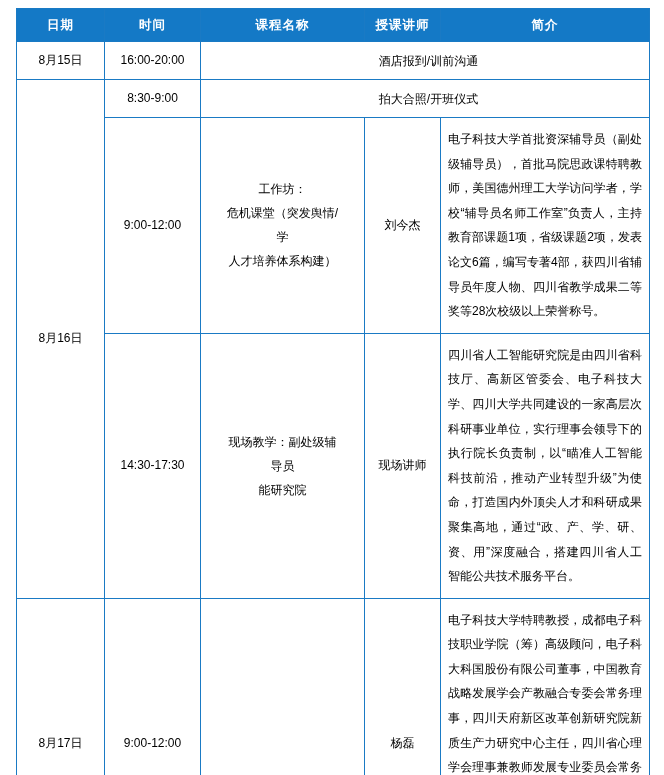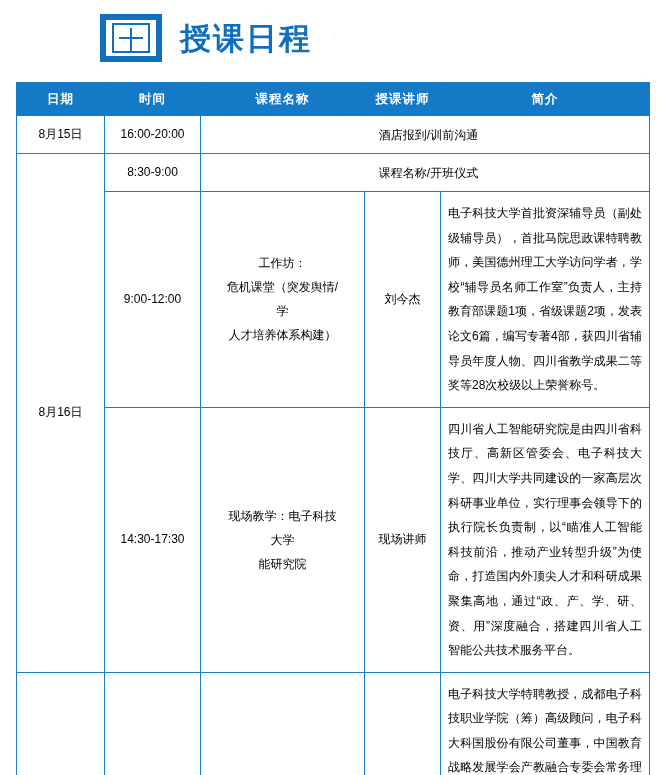--- a/index.html
+++ b/index.html
@@ -139,30 +139,20 @@
     line-height: 2.05;
     padding: 9px 7px;
   }
   .row-h40 { height: 38px; }
 </style>
 </head>
 <body>
 
 <div class="page">
 
-  <div class="header">
-    <div class="logo-mark">
-      <div class="frame-top"></div>
-      <div class="frame-bottom"></div>
-      <div class="frame-left"></div>
-      <div class="frame-right"></div>
-      <div class="inner"></div>
-    </div>
-    <div class="header-title">授课日程</div>
-  </div>
 
   <table class="schedule">
     <colgroup>
       <col style="width:88px">
       <col style="width:96px">
       <col style="width:164px">
       <col style="width:76px">
       <col style="width:209px">
     </colgroup>
     <thead>
@@ -177,38 +167,38 @@
     <tbody>
       <tr class="row-h40">
         <td class="c-date">8月15日</td>
         <td class="c-time">16:00-20:00</td>
         <td class="c-merged" colspan="3">酒店报到/训前沟通</td>
       </tr>
 
       <tr class="row-h40">
         <td class="c-date" rowspan="3">8月16日</td>
         <td class="c-time">8:30-9:00</td>
-        <td class="c-merged" colspan="3">课程名称/开班仪式</td>
+        <td class="c-merged" colspan="3">拍大合照/开班仪式</td>
       </tr>
 
       <tr>
         <td class="c-time">9:00-12:00</td>
         <td class="c-course">
           <div>工作坊：</div>
           <div>危机课堂（突发舆情/学</div>
           <div>人才培养体系构建）</div>
         </td>
         <td class="c-speaker">刘今杰</td>
         <td class="c-desc">电子科技大学首批资深辅导员（副处级辅导员），首批马院思政课特聘教师，美国德州理工大学访问学者，学校“辅导员名师工作室”负责人，主持教育部课题1项，省级课题2项，发表论文6篇，编写专著4部，获四川省辅导员年度人物、四川省教学成果二等奖等28次校级以上荣誉称号。</td>
       </tr>
 
       <tr>
         <td class="c-time">14:30-17:30</td>
         <td class="c-course">
-          <div>现场教学：电子科技大学</div>
+          <div>现场教学：副处级辅导员</div>
           <div>能研究院</div>
         </td>
         <td class="c-speaker">现场讲师</td>
         <td class="c-desc">四川省人工智能研究院是由四川省科技厅、高新区管委会、电子科技大学、四川大学共同建设的一家高层次科研事业单位，实行理事会领导下的执行院长负责制，以“瞄准人工智能科技前沿，推动产业转型升级”为使命，打造国内外顶尖人才和科研成果聚集高地，通过“政、产、学、研、资、用”深度融合，搭建四川省人工智能公共技术服务平台。</td>
       </tr>
 
       <tr>
         <td class="c-date">8月17日</td>
         <td class="c-time">9:00-12:00</td>
         <td class="c-course">

